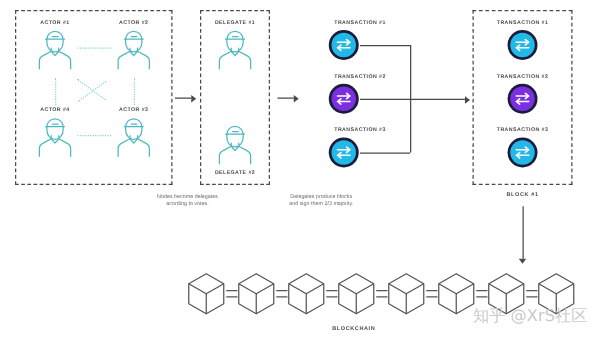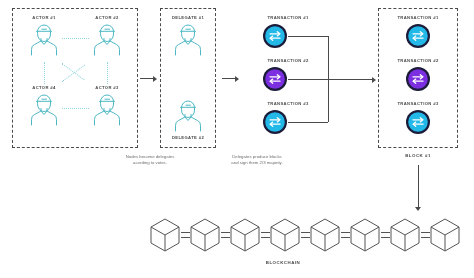--- a/index.html
+++ b/index.html
@@ -391,14 +391,15 @@
         <g fill="none" stroke="#555" stroke-width="1" stroke-linejoin="round">
       <path d="M17 3 L31 11 L31 27 L17 35 L3 27 L3 11 Z"></path>
       <path d="M3 11 L17 19 L31 11"></path>
           <path d="M17 19 L17 35"></path>
     </g>
       </svg>
   </div>
 
   <div class="panel-label" style="left:283px;top:260px;">BLOCKCHAIN</div>
 
+  <div id="watermark">知乎 @XrS社区</div>
 
 </div>
 
 </body></html>

